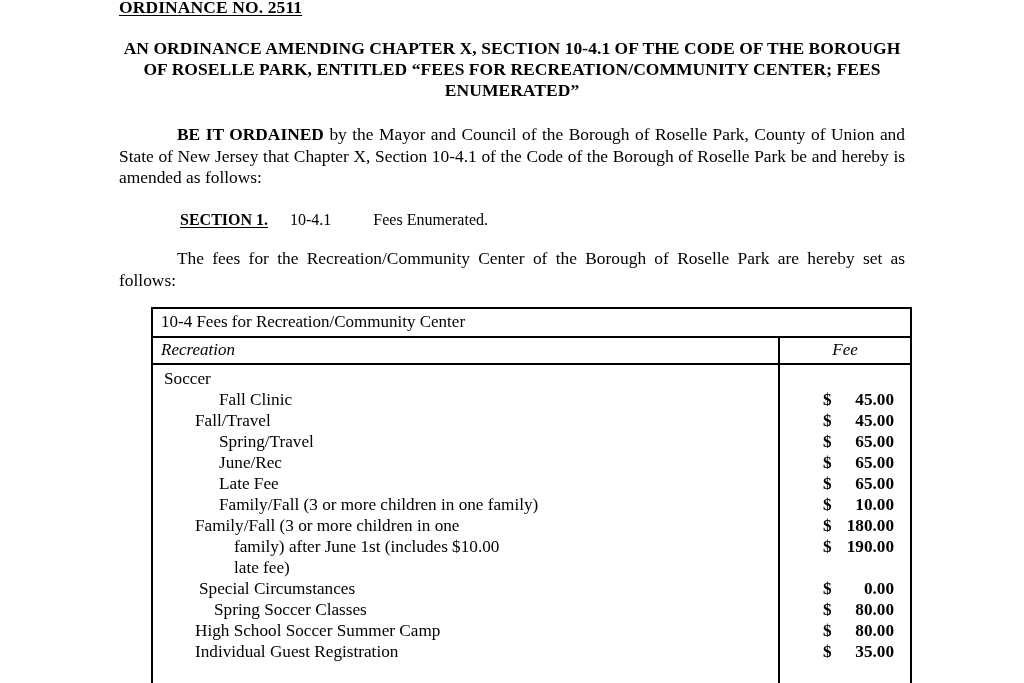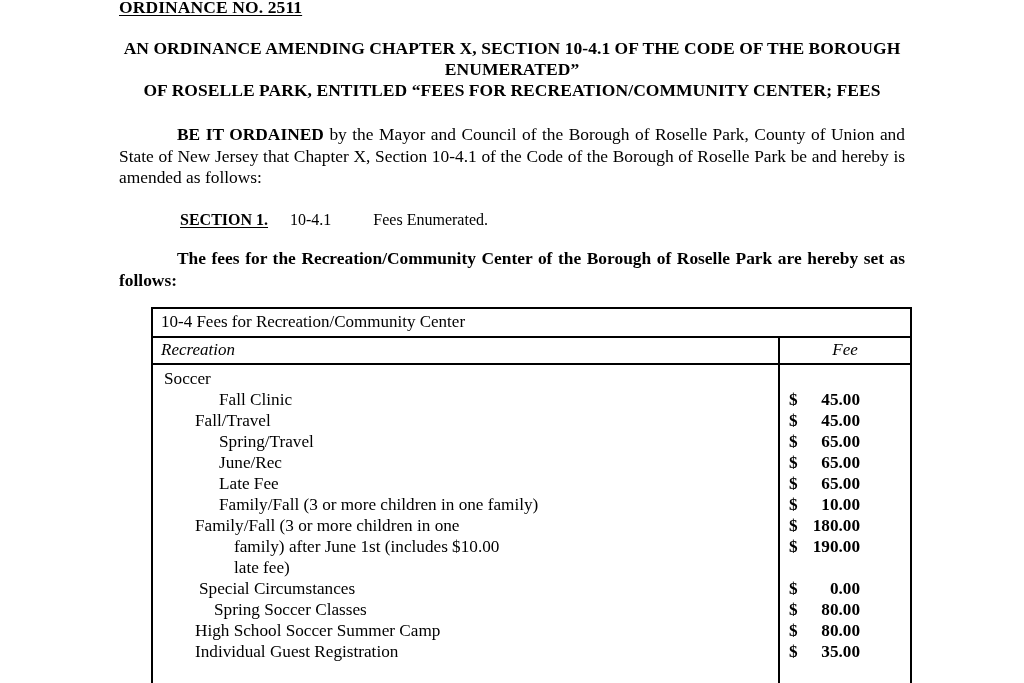--- a/index.html
+++ b/index.html
@@ -52,21 +52,21 @@
   .para {
     position: absolute;
     left: 119px;
     width: 786px;
     font-size: 17.4px;
     line-height: 21.5px;
     text-align: justify;
     text-justify: inter-word;
   }
   .para-ordained { top: 124px; }
-  .para-fees { top: 248px; font-weight: bold; }
+  .para-fees { top: 248px; }
   .para .indent { display: inline-block; width: 58px; }
   .para b { font-weight: bold; }
 
   
   .section-line {
     position: absolute;
     left: 119px;
     top: 211px;
     width: 786px;
     font-size: 16px;
@@ -134,21 +134,21 @@
   .body-left {
     flex: 0 0 627px;
     border-right: 2.2px solid #000;
     box-sizing: border-box;
     padding-top: 3px;
   }
   .body-right {
     flex: 1 1 auto;
     box-sizing: border-box;
     padding-top: 3px;
-    padding-left: 9px;
+    margin-left: 43px;
   }
   .item-line {
     height: 21px;
     line-height: 21px;
     font-size: 17.2px;
     white-space: nowrap;
   }
   .fee-line {
     height: 21px;
     line-height: 21px;
@@ -162,22 +162,22 @@
 </style>
 </head>
 <body>
 
 <div class="page">
 
   <div class="ord-no">ORDINANCE NO. 2511</div>
 
   <div class="title-block">
     <div>AN ORDINANCE AMENDING CHAPTER X, SECTION 10-4.1 OF THE CODE OF THE BOROUGH</div>
+    <div>OF ROSELLE PARK, ENTITLED “FEES FOR RECREATION/COMMUNITY CENTER; FEES</div>
     <div>ENUMERATED”</div>
-    <div>OF ROSELLE PARK, ENTITLED “FEES FOR RECREATION/COMMUNITY CENTER; FEES</div>
   </div>
 
   <div class="para para-ordained">
     <span class="indent"></span><b>BE IT ORDAINED</b><span> by the Mayor and Council of the Borough of Roselle Park, County of Union and State of New Jersey that Chapter X, Section 10-4.1 of the Code of the Borough of Roselle Park be and hereby is amended as follows:</span>
   </div>
 
   <div class="section-line">
     <span class="lead"></span><span class="sec-label">SECTION 1.</span><span class="gap1"></span><span>10-4.1</span><span class="gap2"></span><span>Fees Enumerated.</span>
   </div>
 

